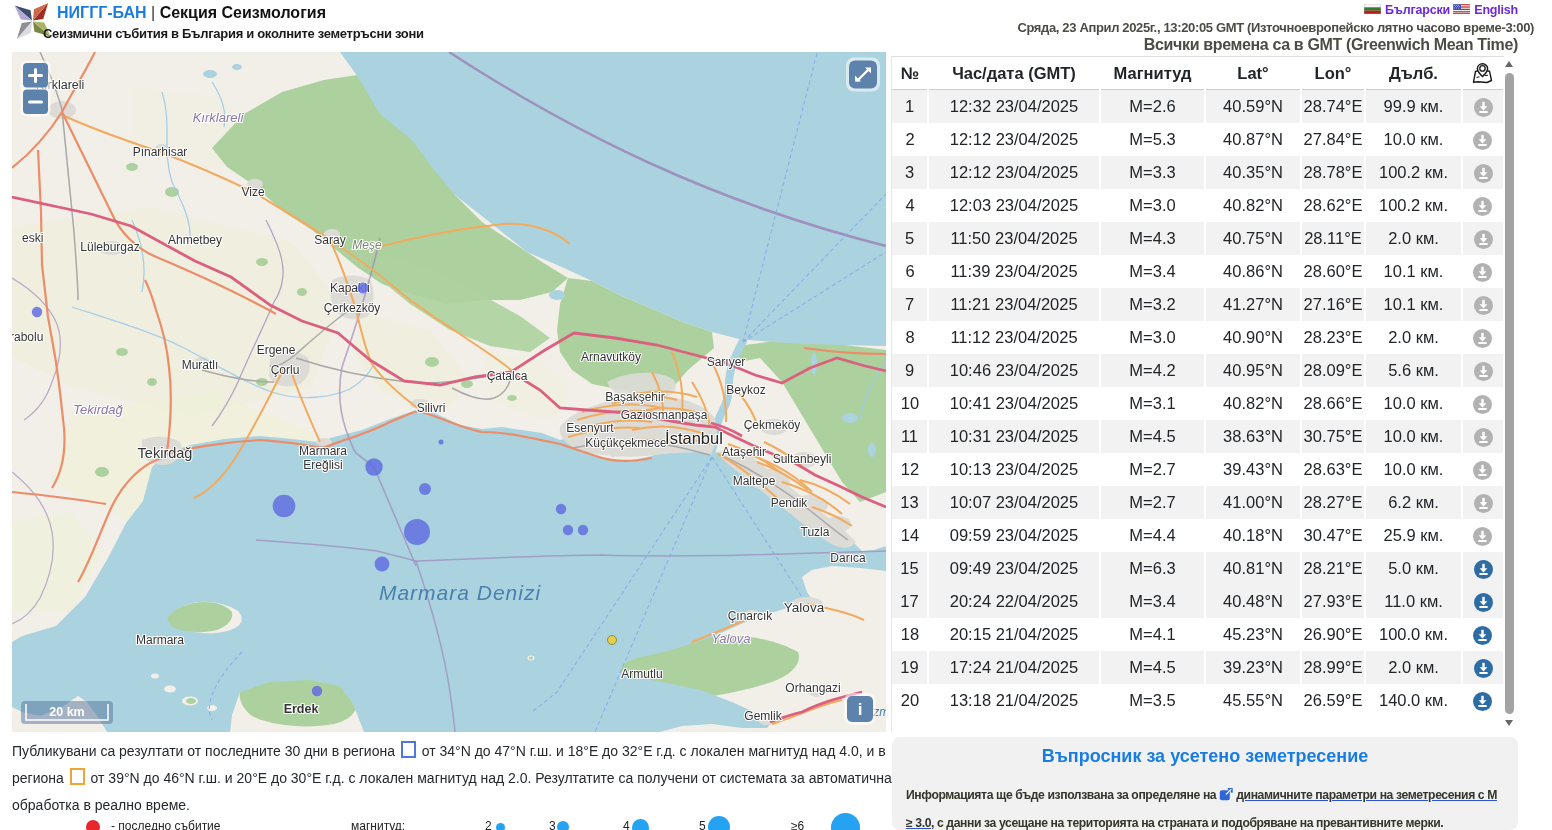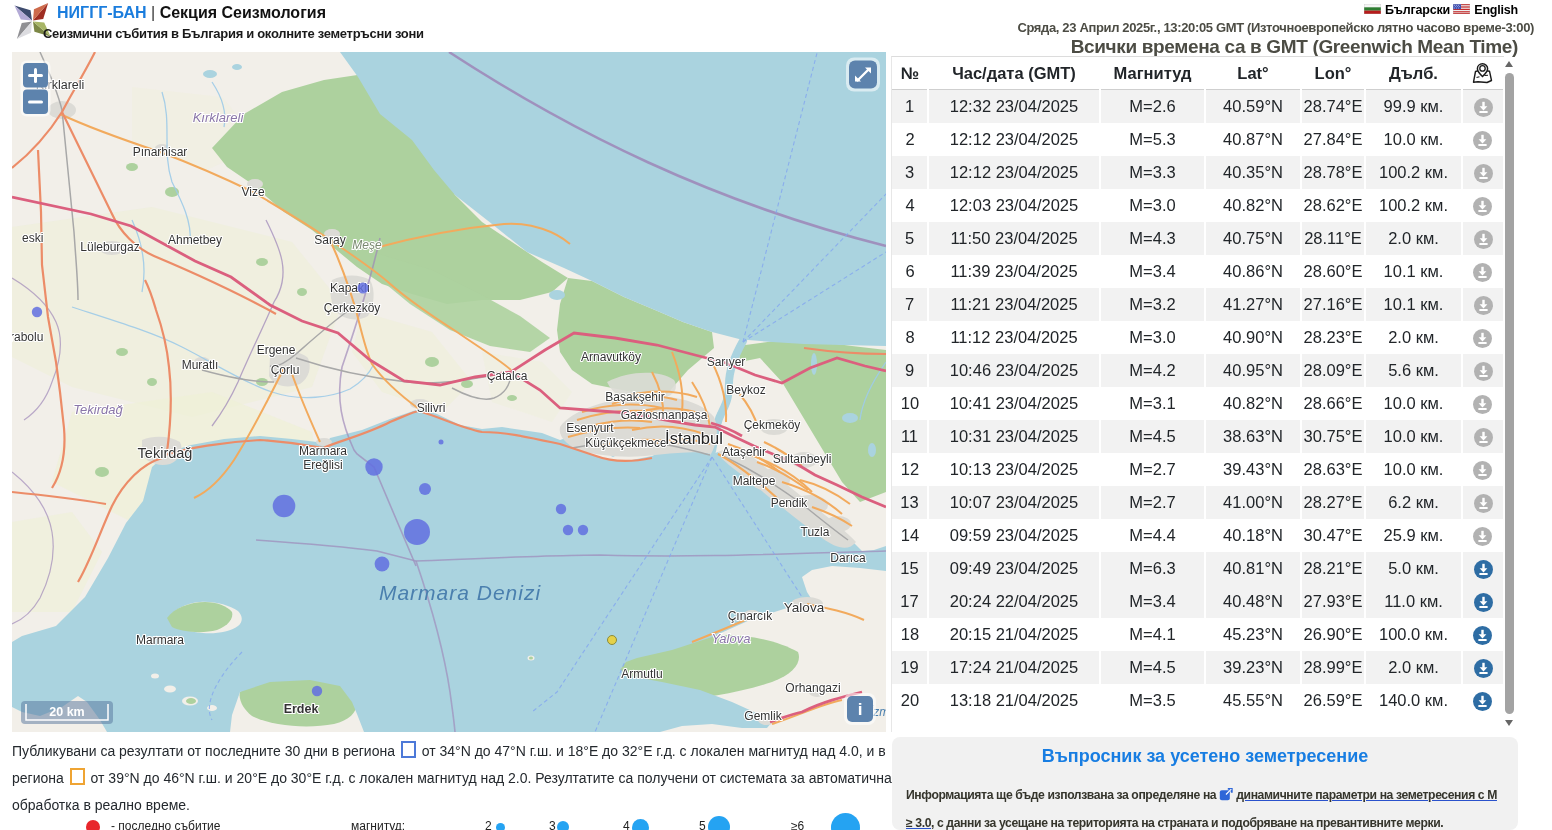--- a/index.html
+++ b/index.html
@@ -1,22 +1,22 @@
 <!DOCTYPE html>
 <html><head><meta charset="utf-8">
 <style>
 html,body{margin:0;padding:0;background:#fff;}
 body{width:1552px;height:830px;overflow:hidden;font-family:"Liberation Sans",sans-serif;position:relative;}
 .abs{position:absolute;}
 #title{left:57px;top:4px;font-weight:bold;font-size:16px;color:#111;white-space:nowrap;}
 #title .blue{color:#1b7ddd;}
 #subtitle{left:43px;top:26px;font-weight:bold;font-size:13px;letter-spacing:-0.3px;color:#191919;}
-#langs{top:3px;right:34px;font-weight:bold;font-size:12.5px;letter-spacing:-0.2px;color:#000000;white-space:nowrap;}
+#langs{top:3px;right:34px;font-weight:bold;font-size:12.5px;letter-spacing:-0.2px;color:#6d28d9;white-space:nowrap;}
 #dateline{top:20px;right:18px;font-weight:bold;font-size:13px;letter-spacing:-0.35px;color:#4c4c44;}
-#gmtline{top:36px;right:34px;font-weight:bold;font-size:19px;letter-spacing:-0.35px;color:#4c4c44;}
+#gmtline{top:36px;right:34px;font-weight:bold;font-size:16px;letter-spacing:-0.35px;color:#4c4c44;}
 .flag{display:inline-block;width:17px;height:10px;position:relative;top:0px;margin-right:4px;}
 #map{left:12px;top:52px;width:874px;height:680px;}
 #tablewrap{left:891px;top:56px;width:612px;height:675px;overflow:hidden;border-top:1px solid #dcdcdc;border-left:1px solid #e7e7e7;}
 table{border-collapse:collapse;width:611px;table-layout:fixed;font-size:16.5px;color:#212529;}
 th{font-weight:bold;height:30px;border-bottom:1px solid #cfcfcf;}
 td{height:33px;text-align:center;padding:0;}
 tr.g td{background:#f2f2f2;border-left:2px solid #fff;}
 tr.g td:first-child{border-left:none;}
 #sbar{left:1504px;top:57px;width:11px;height:674px;}
 #sbar .thumb{position:absolute;left:1px;top:16px;width:9px;height:641px;background:#a3a3a3;border-radius:5px;}

